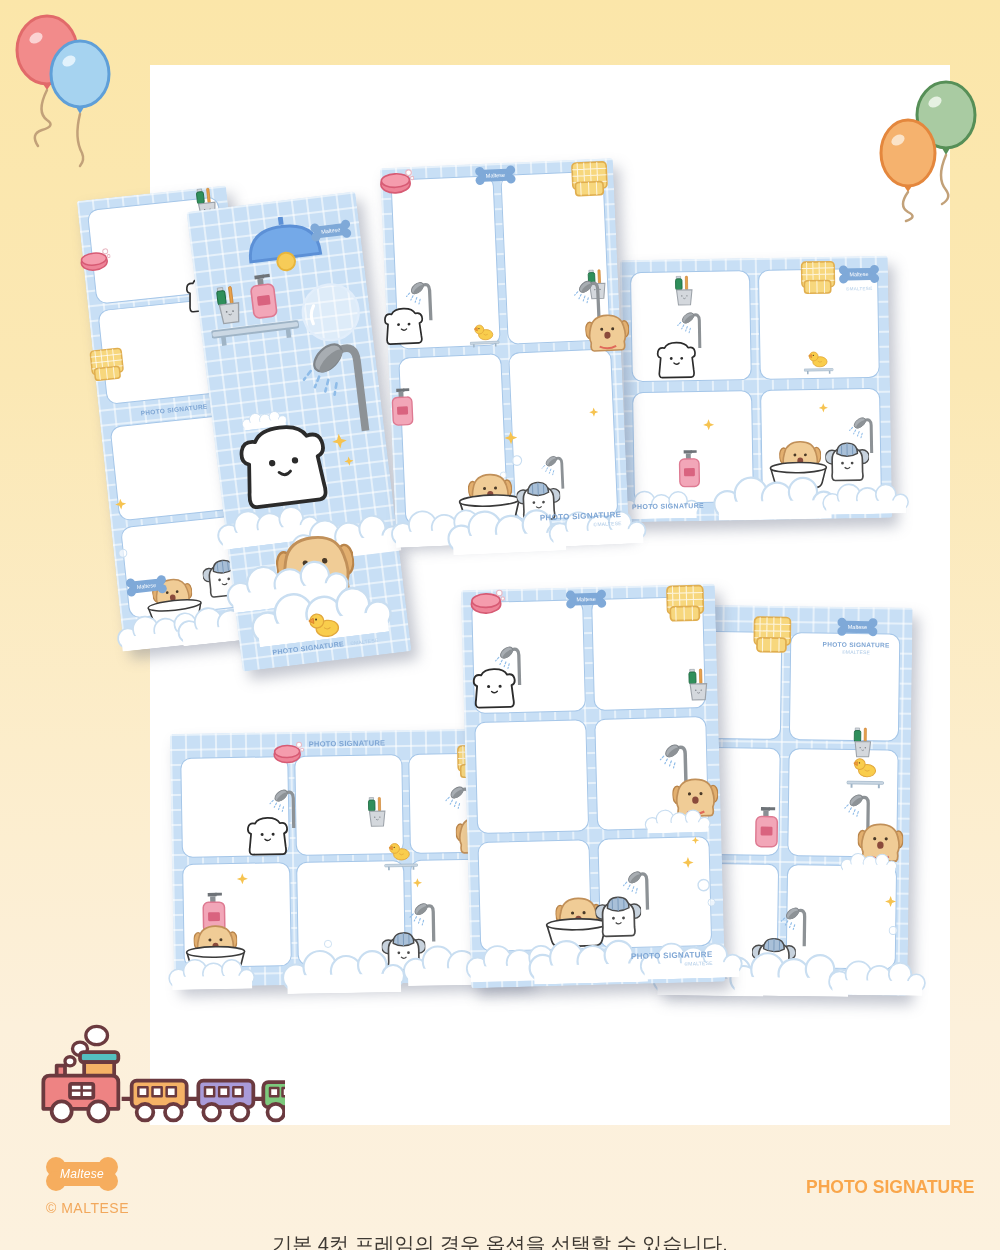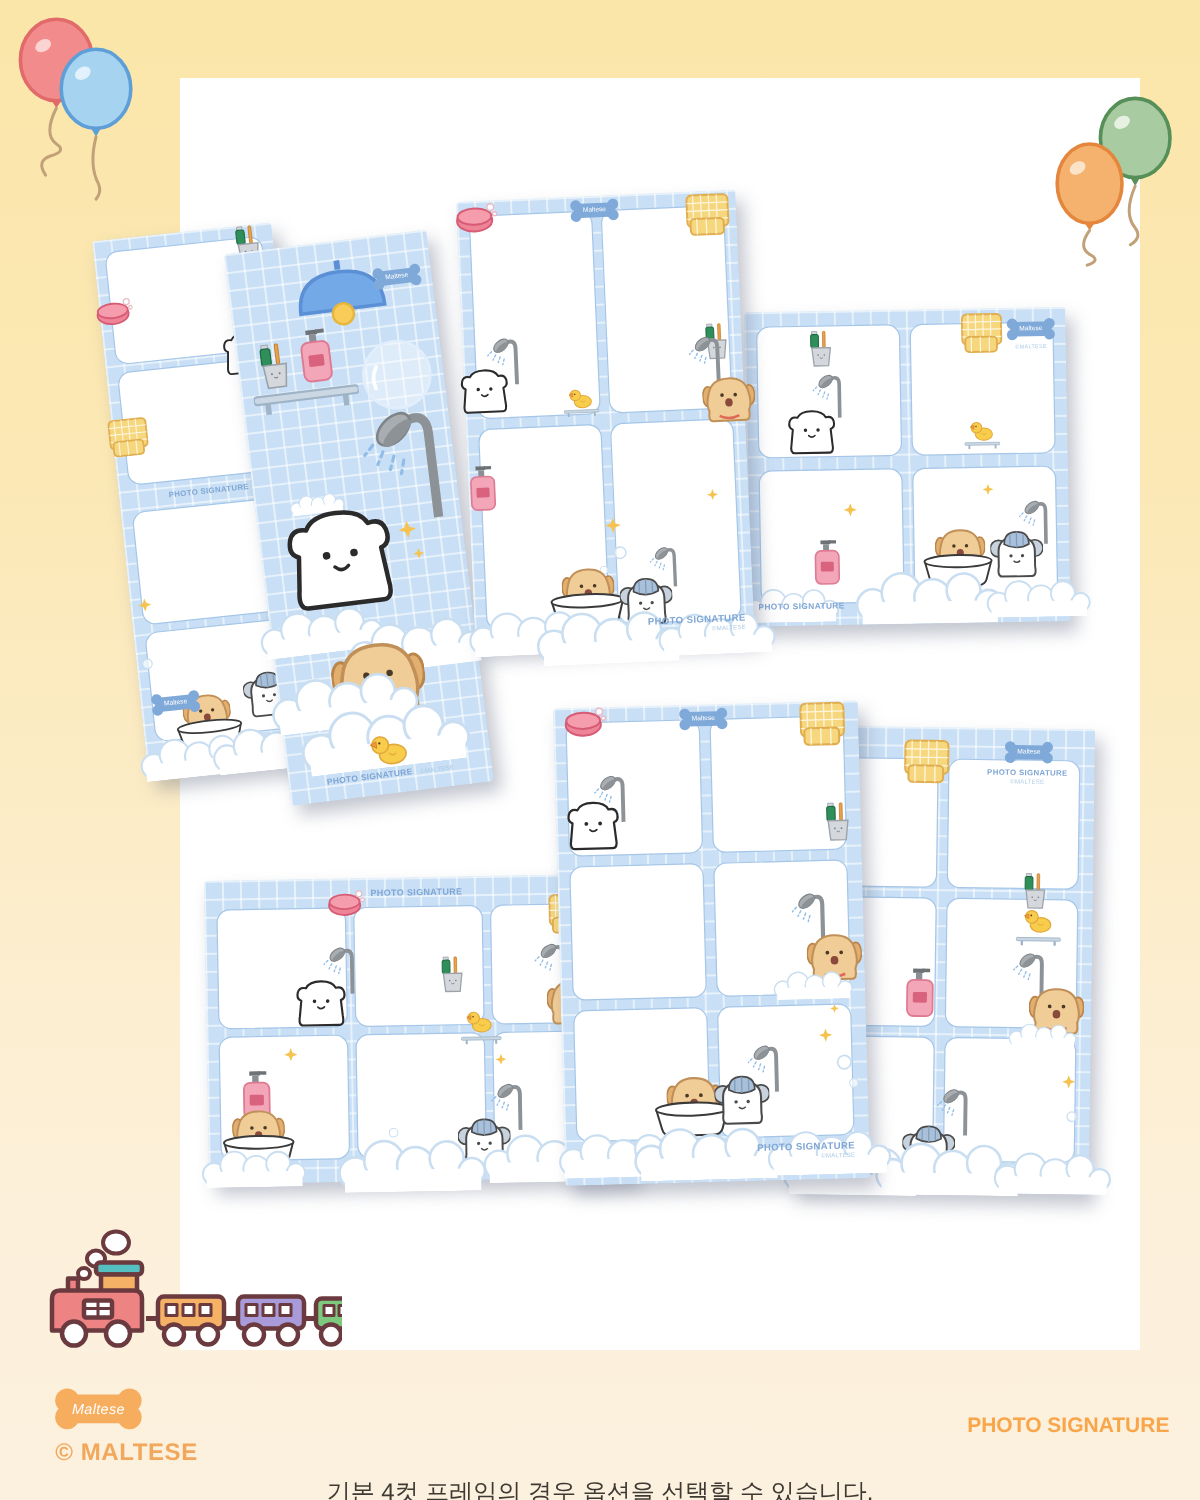--- a/index.html
+++ b/index.html
@@ -31,21 +31,21 @@
   .bone-sm .c1{left:-3px;top:-3px}.bone-sm .c2{left:-3px;bottom:-3px}
   .bone-sm .c3{right:-3px;top:-3px}.bone-sm .c4{right:-3px;bottom:-3px}
   .bone-sm i{font-size:5.5px}
   .bone-lg{width:56px;height:24px;border-radius:9px;background:#F6AD5E}
   .bone-lg .c{width:20px;height:20px}
   .bone-lg .c1{left:-8px;top:-5px}.bone-lg .c2{left:-8px;bottom:-5px}
   .bone-lg .c3{right:-8px;top:-5px}.bone-lg .c4{right:-8px;bottom:-5px}
   .bone-lg i{font-size:12px;font-style:italic;letter-spacing:.3px}
   .caption{position:absolute;left:150px;top:1164px;width:700px;text-align:center;
     font-size:20px;color:#3E3933;line-height:1.6;white-space:pre-wrap}
-  .copyright{position:absolute;left:46px;top:1200px;font-size:20px;font-weight:700;color:#F2A85C;letter-spacing:.5px}
+  .copyright{position:absolute;left:46px;top:1200px;font-size:14px;font-weight:400;color:#F2A85C;letter-spacing:.5px}
   .footer-wordmark{position:absolute;left:806px;top:1177px;font-size:17.5px;font-weight:800;color:#F9A64B}
 </style>
 </head>
 <body>
 
 <svg width="0" height="0" style="position:absolute" aria-hidden="true">
   <defs>
     <symbol id="d-soap" viewBox="0 0 64 48">
       <ellipse cx="30" cy="29" rx="26" ry="16" fill="#EE8498" stroke="#D75B74" stroke-width="3"></ellipse>
       <ellipse cx="30" cy="23" rx="25" ry="12" fill="#F59CAD" stroke="#D75B74" stroke-width="3"></ellipse>

